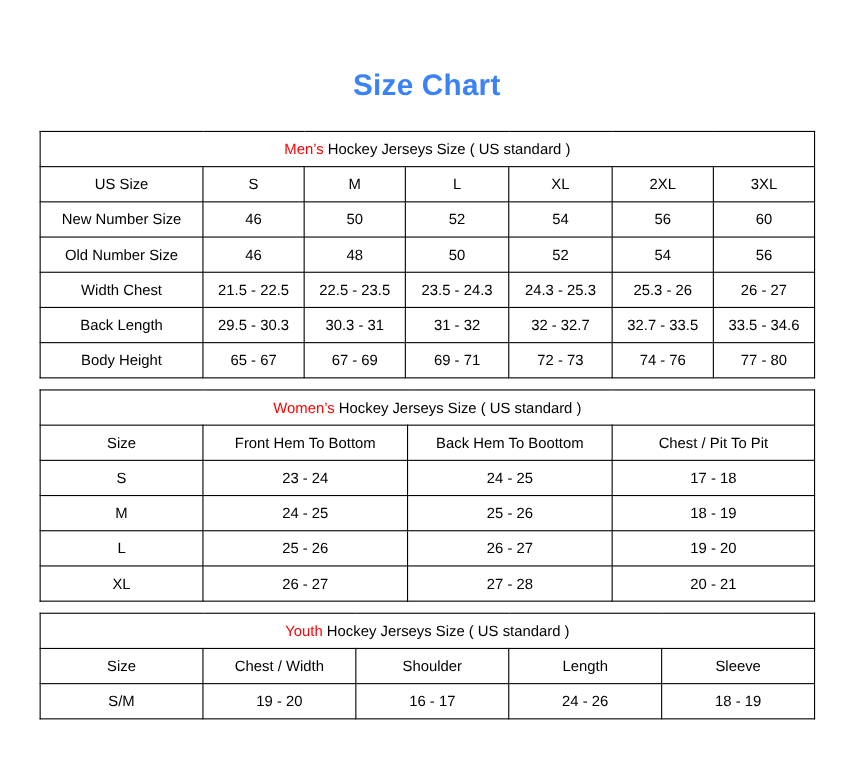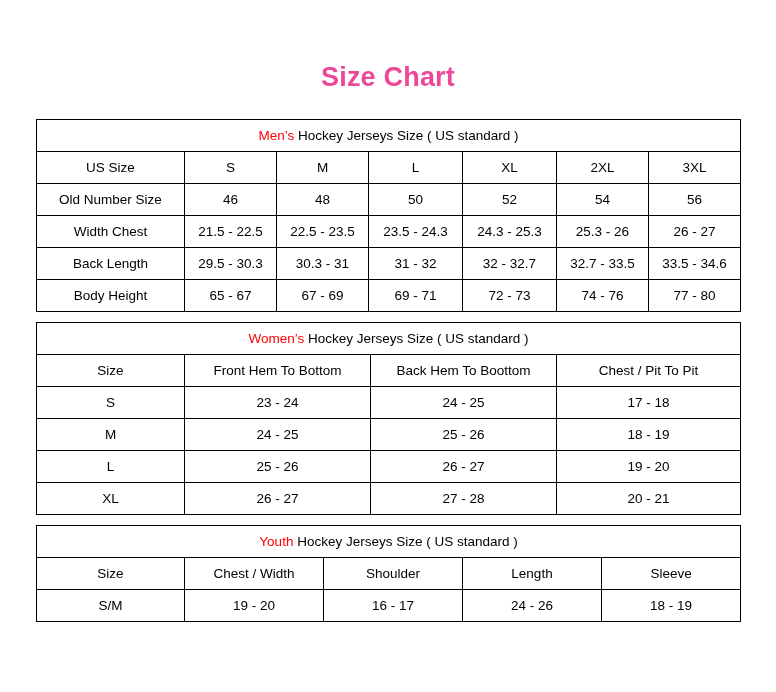--- a/index.html
+++ b/index.html
@@ -15,21 +15,21 @@
     overflow: hidden;
   }
   .page {
     position: relative;
     width: 776px;
     height: 692px;
     box-sizing: border-box;
   }
   .title {
     text-align: center;
-    color: #ec4899;
+    color: #3b82f6;
     font-size: 27px;
     font-weight: bold;
     padding-top: 62px;
     padding-bottom: 0;
     letter-spacing: 0.2px;
   }
   .chart-wrap {
     margin: 26px 36px 0 36px;
   }
   table.size-table {
@@ -94,20 +94,29 @@
         <tr class="col-head">
           <td>US Size</td>
           <td>S</td>
           <td>M</td>
           <td>L</td>
           <td>XL</td>
           <td>2XL</td>
           <td>3XL</td>
         </tr>
         <tr>
+          <td class="rowlabel">New Number Size</td>
+          <td>46</td>
+          <td>50</td>
+          <td>52</td>
+          <td>54</td>
+          <td>56</td>
+          <td>60</td>
+        </tr>
+        <tr>
           <td class="rowlabel">Old Number Size</td>
           <td>46</td>
           <td>48</td>
           <td>50</td>
           <td>52</td>
           <td>54</td>
           <td>56</td>
         </tr>
         <tr>
           <td class="rowlabel">Width Chest</td>

